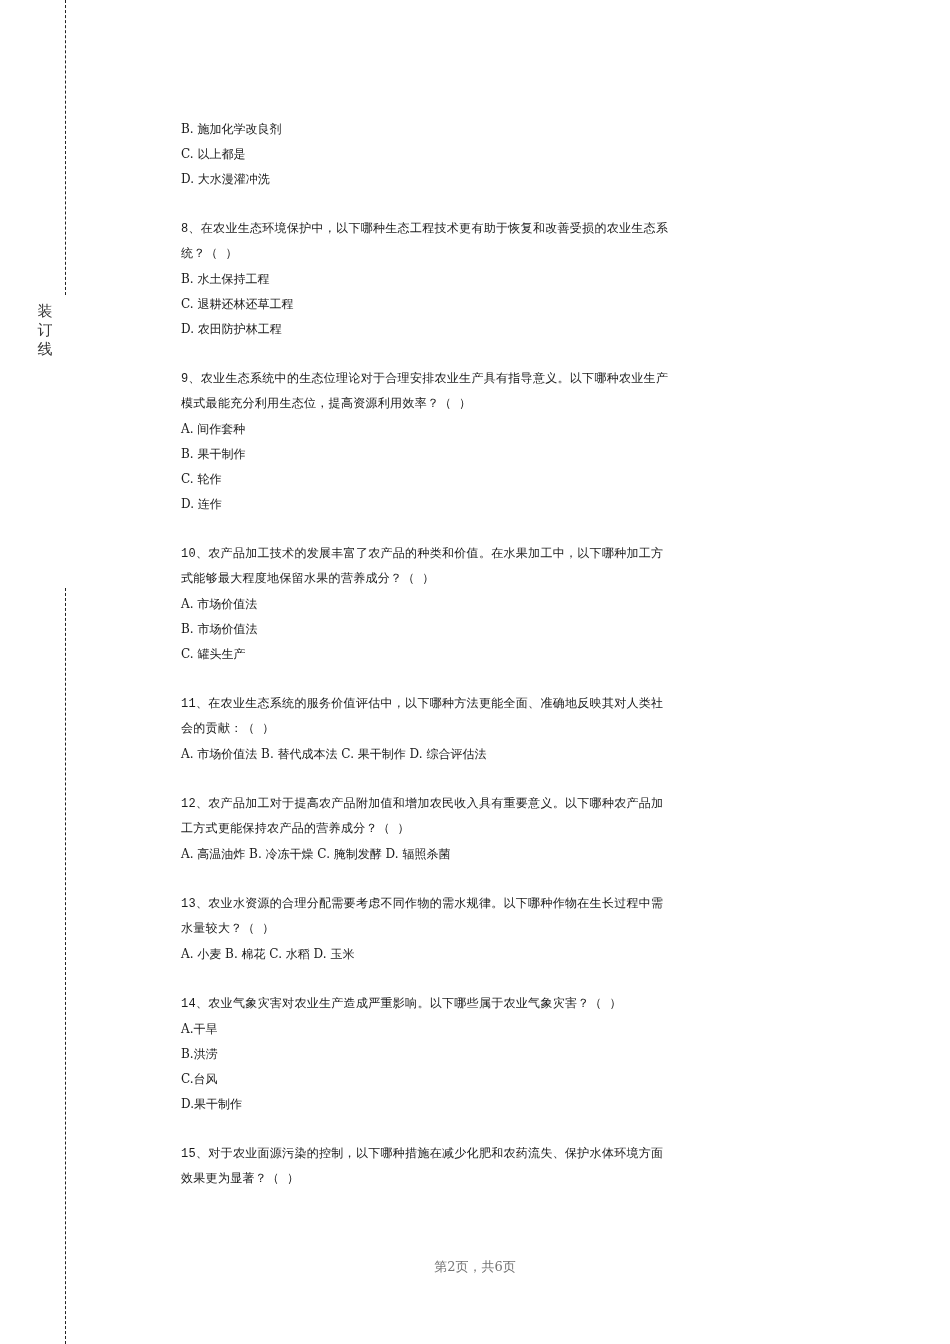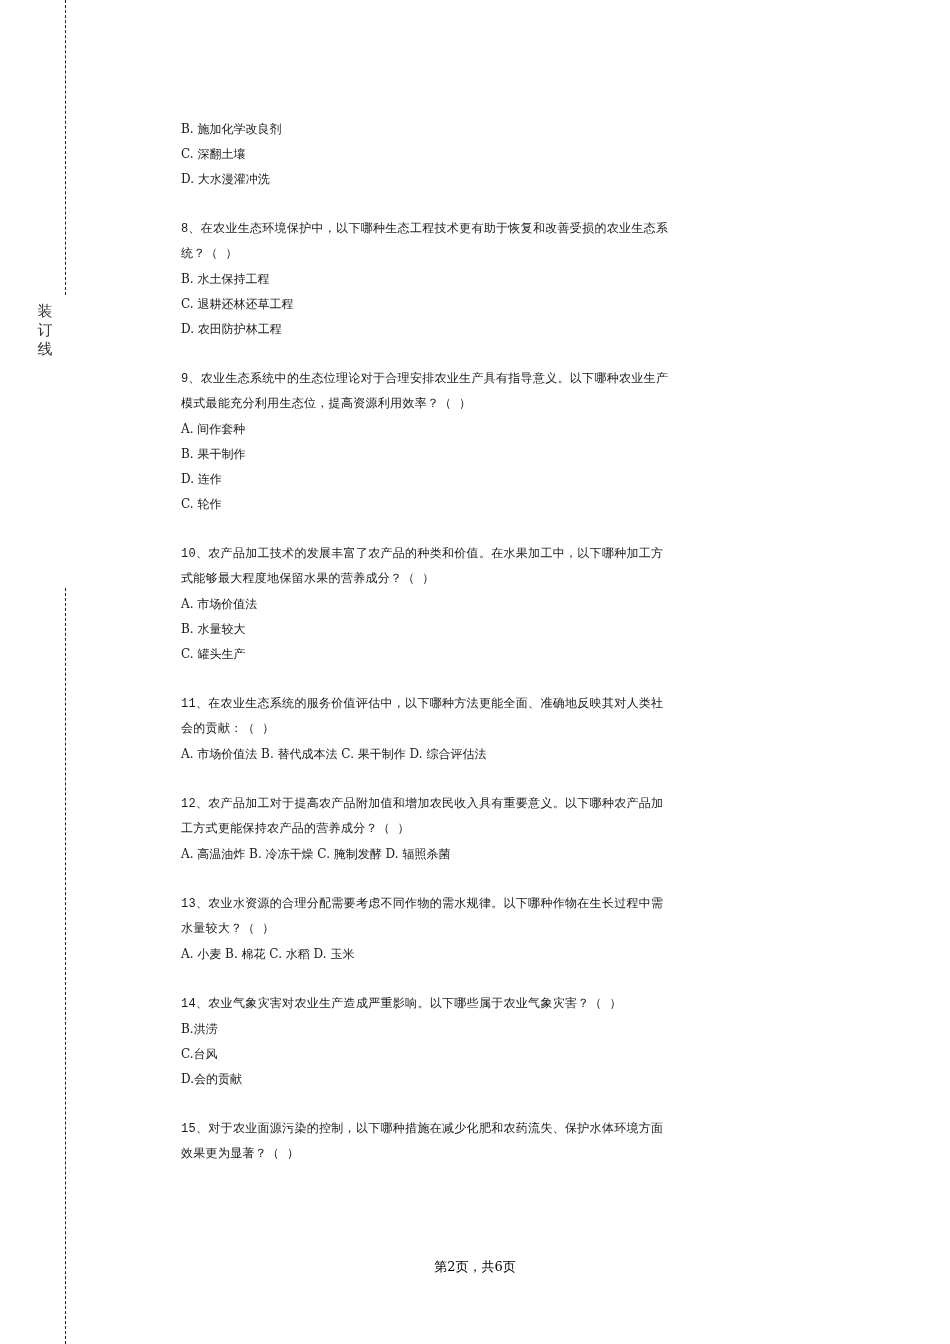--- a/index.html
+++ b/index.html
@@ -10,62 +10,62 @@
   .dash-bottom { top:588px; height:756px; }
   .binding { position:absolute; left:36px; top:302px; width:18px;
              font-size:15px; line-height:19px; color:#333; text-align:center; }
   .binding span { display:block; }
   .content { position:absolute; left:181px; top:117px; width:660px;
              font-size:12px; line-height:25px; }
   .line { white-space:nowrap; height:25px; }
   .gap { height:25px; }
   .stem { white-space:normal; letter-spacing:0.3px;font-family:Liberation Mono, monospace; }
   .footer { position:absolute; top:1258px; left:0; width:950px; text-align:center;
-            font-size:13px; color:#000000; }
+            font-size:13px; color:#737373; }
 </style>
 </head>
 <body>
 
 <div class="dash dash-top"></div>
 <div class="dash dash-bottom"></div>
 <div class="binding">
   <span>装</span>
   <span>订</span>
   <span>线</span>
 </div>
 
 <div class="content" id="content">
     <div>
       <div class="line">B. 施加化学改良剂</div>
-      <div class="line">C. 深翻土壤</div>
+      <div class="line">C. 以上都是</div>
       <div class="line">D. 大水漫灌冲洗</div>
     </div>
     <div class="gap"></div>
     <div>
       <div class="line stem">8、在农业生态环境保护中，以下哪种生态工程技术更有助于恢复和改善受损的农业生态系</div>
       <div class="line stem">统？（ ）</div>
       <div class="line">B. 水土保持工程</div>
       <div class="line">C. 退耕还林还草工程</div>
       <div class="line">D. 农田防护林工程</div>
     </div>
     <div class="gap"></div>
     <div>
       <div class="line stem">9、农业生态系统中的生态位理论对于合理安排农业生产具有指导意义。以下哪种农业生产</div>
       <div class="line stem">模式最能充分利用生态位，提高资源利用效率？（ ）</div>
       <div class="line">A. 间作套种</div>
       <div class="line">B. 果干制作</div>
+      <div class="line">C. 轮作</div>
       <div class="line">D. 连作</div>
-      <div class="line">C. 轮作</div>
     </div>
     <div class="gap"></div>
     <div>
       <div class="line stem">10、农产品加工技术的发展丰富了农产品的种类和价值。在水果加工中，以下哪种加工方</div>
       <div class="line stem">式能够最大程度地保留水果的营养成分？（ ）</div>
       <div class="line">A. 市场价值法</div>
-      <div class="line">B. 水量较大</div>
+      <div class="line">B. 市场价值法</div>
       <div class="line">C. 罐头生产</div>
     </div>
     <div class="gap"></div>
     <div>
       <div class="line stem">11、在农业生态系统的服务价值评估中，以下哪种方法更能全面、准确地反映其对人类社</div>
       <div class="line stem">会的贡献：（ ）</div>
       <div class="line">A. 市场价值法 B. 替代成本法 C. 果干制作 D. 综合评估法</div>
     </div>
     <div class="gap"></div>
     <div>
@@ -75,23 +75,24 @@
     </div>
     <div class="gap"></div>
     <div>
       <div class="line stem">13、农业水资源的合理分配需要考虑不同作物的需水规律。以下哪种作物在生长过程中需</div>
       <div class="line stem">水量较大？（ ）</div>
       <div class="line">A. 小麦 B. 棉花 C. 水稻 D. 玉米</div>
     </div>
     <div class="gap"></div>
     <div>
       <div class="line stem">14、农业气象灾害对农业生产造成严重影响。以下哪些属于农业气象灾害？（ ）</div>
+      <div class="line">A.干旱</div>
       <div class="line">B.洪涝</div>
       <div class="line">C.台风</div>
-      <div class="line">D.会的贡献</div>
+      <div class="line">D.果干制作</div>
     </div>
     <div class="gap"></div>
     <div>
       <div class="line stem">15、对于农业面源污染的控制，以下哪种措施在减少化肥和农药流失、保护水体环境方面</div>
       <div class="line stem">效果更为显著？（ ）</div>
     </div>
   </div>
 
 <div class="footer">第2页，共6页</div>
 

